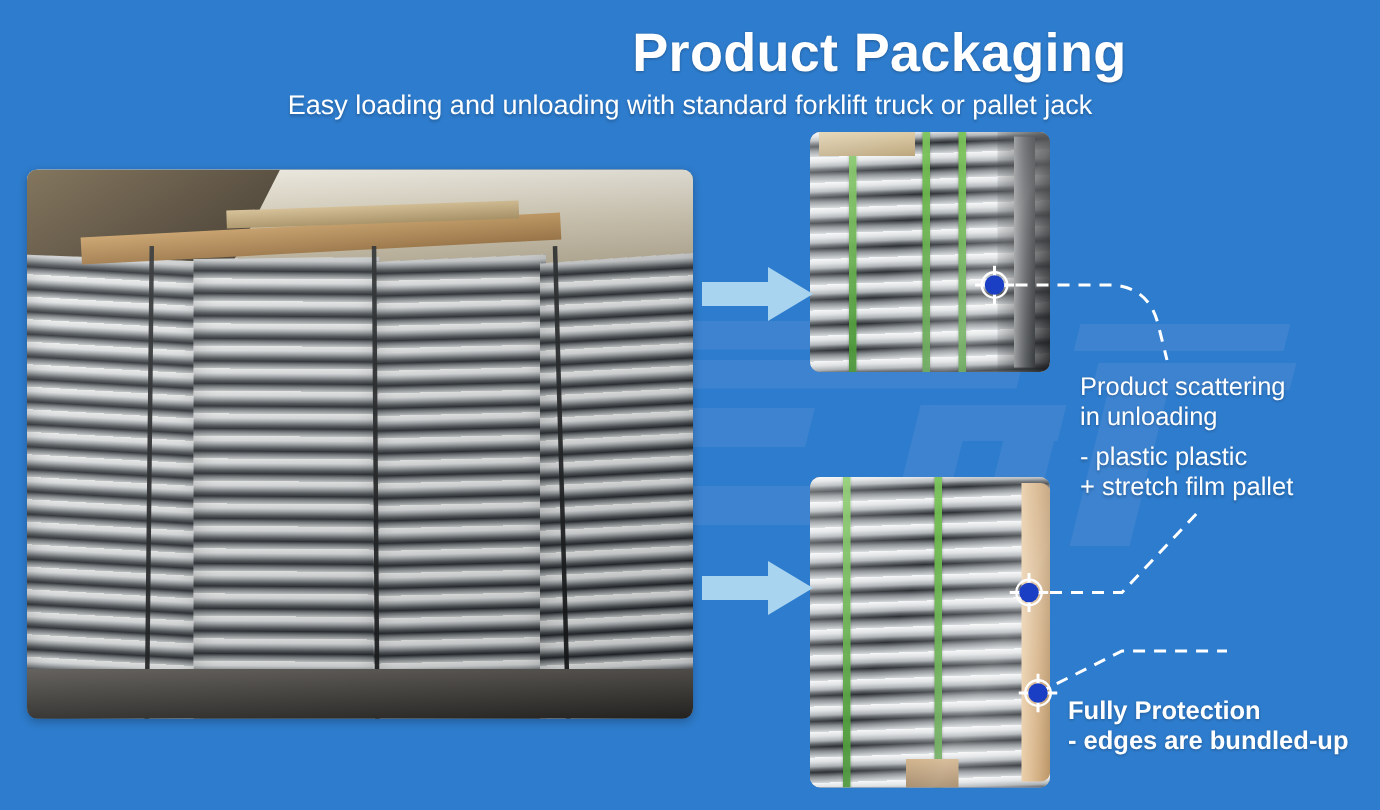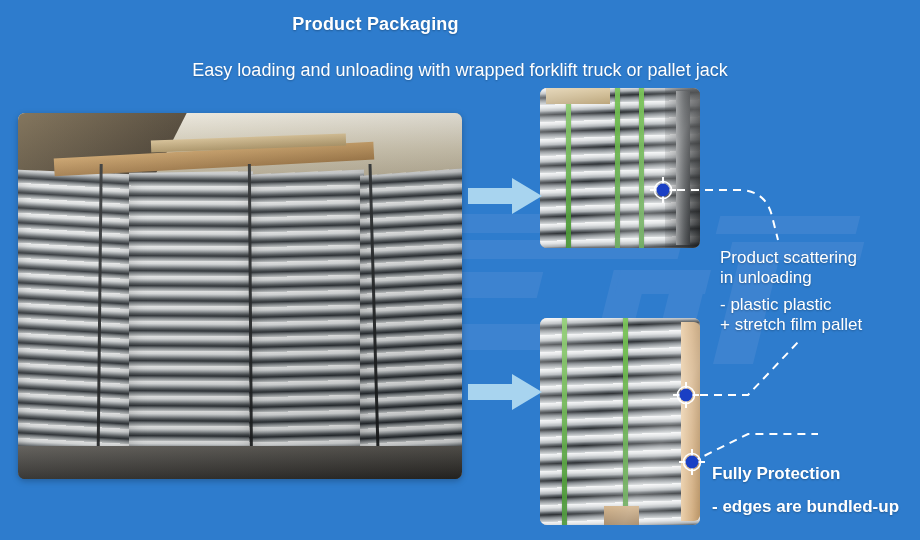--- a/index.html
+++ b/index.html
@@ -23,22 +23,22 @@
   .wm-e5{left:-30px; top:108px; width:34px; height:48px;transform:skewX(-14deg);}
   .wm-r1{left:172px; top:74px;  width:34px; height:94px;transform:skewX(-14deg);}
   .wm-r2{left:188px; top:74px;  width:90px; height:24px;transform:skewX(-14deg);}
   .wm-r3{left:236px; top:92px;  width:34px; height:34px;transform:skewX(-14deg);}
   .wm-t1{left:288px; top:20px;  width:140px;height:18px;transform:skewX(-14deg);}
   .wm-t2{left:300px; top:46px;  width:132px;height:18px;transform:skewX(-14deg);}
   .wm-t3{left:296px; top:64px;  width:40px; height:104px;transform:skewX(-14deg);}
 
   
   .title{
-    position:absolute;left:0;top:14px;width:751px;text-align:center;
-    font-size:18px;font-weight:bold;color:#ffffff;letter-spacing:.2px;
+    position:absolute;left:0;top:14px;width:751px;text-align:right;
+    font-size:36px;font-weight:bold;color:#ffffff;letter-spacing:.2px;
     text-shadow:0 1px 2px rgba(0,0,0,.28);
   }
   .subtitle{
     position:absolute;left:0;top:60px;width:920px;text-align:center;
     font-size:18px;color:#ffffff;
     text-shadow:0 1px 2px rgba(0,0,0,.25);
   }
 
   
   .photo{position:absolute;overflow:hidden;border-radius:7px;background:#8a8f93;}
@@ -120,21 +120,21 @@
   
   .callout{position:absolute;left:0;top:0;width:920px;height:540px;
     pointer-events:none;}
 
   
   .anno{position:absolute;color:#ffffff;line-height:1.18;
     text-shadow:0 1px 2px rgba(0,0,0,.28);}
   #anno-1{left:720px;top:248px;width:200px;font-size:17px;}
   #anno-1 .anno-sub{margin-top:7px;}
   #anno-2{left:712px;top:464px;width:208px;font-size:17px;font-weight:bold;}
-  #anno-2 .anno-sub{margin-top:13px;}
+  #anno-2 .anno-sub{margin-top:0;}
   .anno-line{white-space:nowrap;}
 </style>
 </head>
 <body>
 
 <div id="stage">
 
   <div class="watermark">
     <div class="wm-bar wm-e1"></div>
     <div class="wm-bar wm-e2"></div>
@@ -143,21 +143,21 @@
     <div class="wm-bar wm-e4"></div>
     <div class="wm-bar wm-r1"></div>
     <div class="wm-bar wm-r2"></div>
     <div class="wm-bar wm-r3"></div>
     <div class="wm-bar wm-t1"></div>
     <div class="wm-bar wm-t2"></div>
     <div class="wm-bar wm-t3"></div>
   </div>
 
   <div class="title">Product Packaging</div>
-  <div class="subtitle">Easy loading and unloading with wrapped forklift truck or pallet jack</div>
+  <div class="subtitle">Easy loading and unloading with standard forklift truck or pallet jack</div>
 
   <div class="photo" id="main-photo">
     <div class="ph-inner">
       <div id="mp-sky"></div>
       <div id="mp-roof"></div>
       <div class="mp-col" id="mp-c1"></div>
       <div class="mp-col" id="mp-c2"></div>
       <div class="mp-col" id="mp-c3"></div>
       <div class="mp-col" id="mp-c4"></div>
       <div id="mp-beam"></div>

